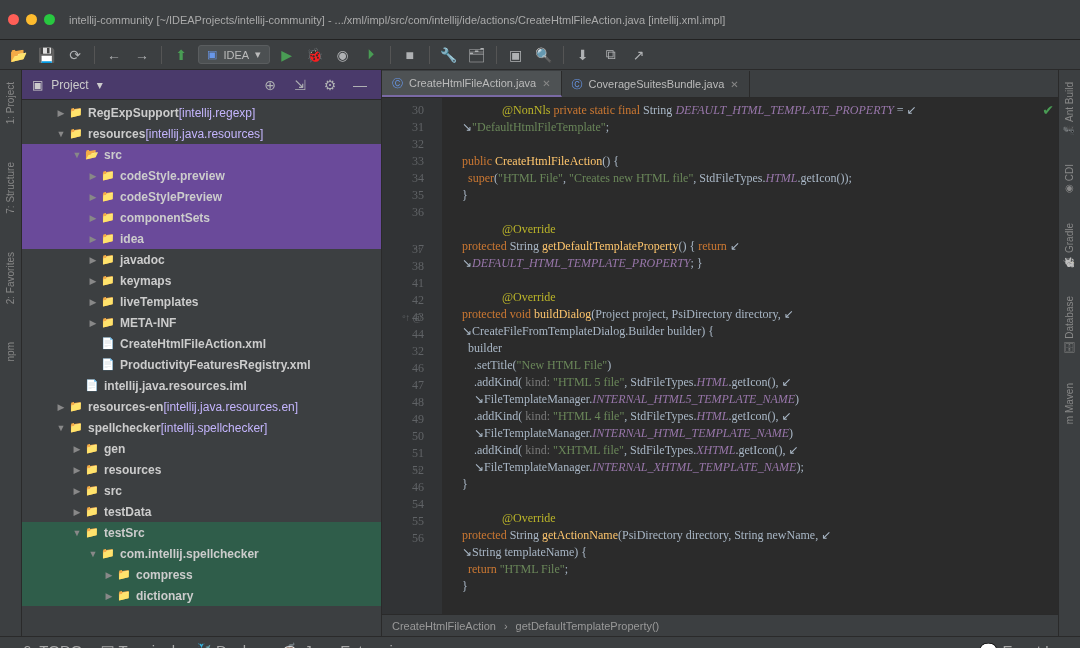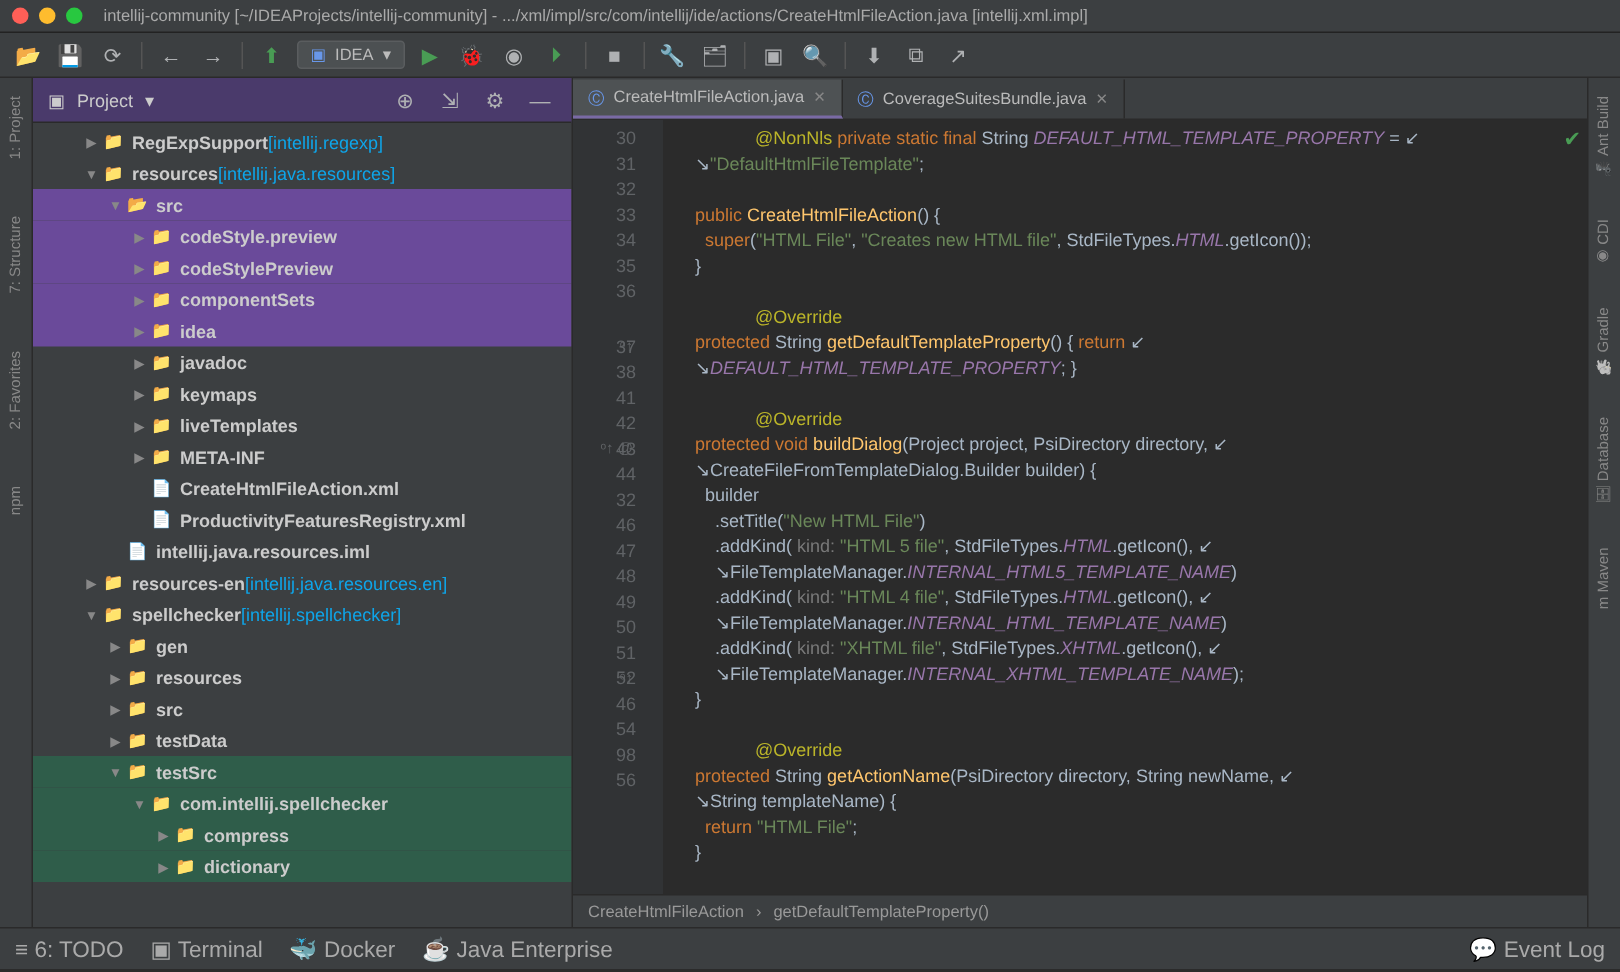--- a/index.html
+++ b/index.html
@@ -1,45 +1,45 @@
 <!DOCTYPE html>
 <html><head>
 <meta charset="utf-8">
 <style>
 * { margin: 0; padding: 0; box-sizing: border-box; }
 body { font-family: -apple-system, "Segoe UI", Arial, sans-serif; background: #2b2b2b; color: #bbb; font-size: 12px; overflow: hidden; width: 1080px; height: 648px; }
-.titlebar { height: 22px; background: #3c3f41; display: flex; align-items: center; padding: 0 8px; font-size: 11px; color: #aaa; border-bottom: 1px solid #222; }
+.titlebar { height: 40px; background: #3c3f41; display: flex; align-items: center; padding: 0 8px; font-size: 11px; color: #aaa; border-bottom: 1px solid #222; }
 .traffic { display: flex; gap: 7px; margin-right: 14px; }
 .dot { width: 11px; height: 11px; border-radius: 50%; }
 .r { background: #ff5f57; } .y { background: #febc2e; } .g { background: #28c840; }
 .toolbar { height: 30px; background: #3c3f41; display: flex; align-items: center; padding: 0 8px; gap: 6px; border-bottom: 1px solid #2a2a2a; }
 .tbtn { width: 22px; height: 22px; display: flex; align-items: center; justify-content: center; color: #afb1b3; cursor: pointer; font-size: 14px; }
 .tsep { width: 1px; height: 18px; background: #555; margin: 0 2px; }
 .runcfg { background: #4c5052; border: 1px solid #5a5d5f; border-radius: 3px; padding: 2px 8px; display: flex; align-items: center; gap: 6px; font-size: 11px; }
 .main { display: flex; height: 566px; }
 .leftgutter { width: 22px; background: #3c3f41; border-right: 1px solid #2a2a2a; display: flex; flex-direction: column; align-items: center; padding-top: 8px; gap: 30px; font-size: 10px; color: #888; }
 .vlabel { writing-mode: vertical-lr; transform: rotate(180deg); cursor: pointer; padding: 4px 0; }
 .rightgutter { width: 22px; background: #3c3f41; border-left: 1px solid #2a2a2a; display: flex; flex-direction: column; align-items: center; padding-top: 8px; gap: 20px; font-size: 10px; color: #888; }
 .projectpane { width: 360px; background: #3c3f41; border-right: 1px solid #2a2a2a; display: flex; flex-direction: column; }
 .projheader { height: 30px; background: #4a3a6b; display: flex; align-items: center; padding: 0 10px; gap: 8px; color: #ccc; border-bottom: 1px solid #2a2a2a; }
 .projheader .spacer { flex: 1; }
 .tree { flex: 1; overflow: auto; padding: 2px 0; font-size: 12px; }
 .tnode { display: flex; align-items: center; height: 21px; cursor: pointer; white-space: nowrap; }
 .tarrow { width: 14px; text-align: center; color: #888; font-size: 9px; }
 .ticon { width: 16px; height: 16px; display: inline-flex; align-items: center; justify-content: center; margin-right: 4px; font-size: 11px; }
 .bold { color: #ccc; font-weight: 600; }
-.bracket { color: #0ea5e9; }
+.bracket { color: #c4b5fd; }
 .hl-purple { background: #6a4a9a; }
 .hl-green { background: #2f5d4a; }
 .editor { flex: 1; display: flex; flex-direction: column; background: #2b2b2b; min-width: 0; }
 .tabs { height: 28px; background: #3c3f41; display: flex; align-items: flex-end; border-bottom: 1px solid #2a2a2a; }
 .tab { height: 26px; padding: 0 10px; display: flex; align-items: center; gap: 6px; font-size: 11px; color: #bbb; border-right: 1px solid #2a2a2a; cursor: pointer; }
 .tab.active { background: #4e5254; border-bottom: 2px solid #7a6aa5; }
 .tab .x { color: #888; font-size: 10px; }
-.codewrap { flex: 1; display: flex; overflow: hidden; position: relative; font-family: Liberation Sans, sans-serif; font-size: 12px; line-height: 17px; }
+.codewrap { flex: 1; display: flex; overflow: hidden; position: relative; font-family: Liberation Serif, serif; font-size: 12px; line-height: 17px; }
 .gutter { width: 60px; background: #313335; color: #606366; text-align: right; padding: 4px 18px 4px 4px; position: relative; }
 .gut-mark { position: absolute; right: 2px; font-size: 10px; }
 .code { flex: 1; padding: 4px 8px; white-space: pre; overflow: auto; color: #a9b7c6; }
 .k { color: #cc7832; } .s { color: #6a8759; } .n { color: #ffc66d; }
 .a { color: #bbb529; padding-left: 40px; } .f { color: #9876aa; font-style: italic; }
 .hint { color: #787878; }
 .breadcrumb { height: 22px; background: #3c3f41; border-top: 1px solid #2a2a2a; display: flex; align-items: center; padding: 0 10px; gap: 8px; font-size: 11px; color: #999; }
 .statusbar { height: 28px; background: #3c3f41; border-top: 1px solid #2a2a2a; display: flex; align-items: center; padding: 0 10px; gap: 20px; font-size: 15px; color: #aaa; }
 .statusbar .spacer { flex: 1; }
 .check { position: absolute; top: 4px; right: 4px; color: #499c54; font-size: 14px; }
@@ -273,21 +273,21 @@
           <div style="position: relative;"></div>
           <div style="position: relative;">48</div>
           <div style="position: relative;"></div>
           <div style="position: relative;">49</div>
           <div style="position: relative;">50</div>
           <div style="position: relative;">51</div>
           <div style="position: relative;">52<span class="gut-mark">ᵒ↑</span></div>
           <div style="position: relative;"></div>
           <div style="position: relative;">46</div>
           <div style="position: relative;">54</div>
-          <div style="position: relative;">98</div>
+          <div style="position: relative;">55</div>
           <div style="position: relative;">56</div>
           <div style="position: relative;"></div>
         </div>
       <div class="code" id="code"><div>    <span class="a">@NonNls</span> <span class="k">private static final</span> String <span class="f">DEFAULT_HTML_TEMPLATE_PROPERTY</span> = ↙</div><div>    ↘<span class="s">"DefaultHtmlFileTemplate"</span>;</div><div>&nbsp;</div><div>    <span class="k">public</span> <span class="n">CreateHtmlFileAction</span>() {</div><div>      <span class="k">super</span>(<span class="s">"HTML File"</span>, <span class="s">"Creates new HTML file"</span>, StdFileTypes.<span class="f">HTML</span>.getIcon());</div><div>    }</div><div>&nbsp;</div><div>    <span class="a">@Override</span></div><div>    <span class="k">protected</span> String <span class="n">getDefaultTemplateProperty</span>() { <span class="k">return</span> ↙</div><div>    ↘<span class="f">DEFAULT_HTML_TEMPLATE_PROPERTY</span>; }</div><div>&nbsp;</div><div>    <span class="a">@Override</span></div><div>    <span class="k">protected void</span> <span class="n">buildDialog</span>(Project project, PsiDirectory directory, ↙</div><div>    ↘CreateFileFromTemplateDialog.Builder builder) {</div><div>      builder</div><div>        .setTitle(<span class="s">"New HTML File"</span>)</div><div>        .addKind( <span class="hint">kind:</span> <span class="s">"HTML 5 file"</span>, StdFileTypes.<span class="f">HTML</span>.getIcon(), ↙</div><div>        ↘FileTemplateManager.<span class="f">INTERNAL_HTML5_TEMPLATE_NAME</span>)</div><div>        .addKind( <span class="hint">kind:</span> <span class="s">"HTML 4 file"</span>, StdFileTypes.<span class="f">HTML</span>.getIcon(), ↙</div><div>        ↘FileTemplateManager.<span class="f">INTERNAL_HTML_TEMPLATE_NAME</span>)</div><div>        .addKind( <span class="hint">kind:</span> <span class="s">"XHTML file"</span>, StdFileTypes.<span class="f">XHTML</span>.getIcon(), ↙</div><div>        ↘FileTemplateManager.<span class="f">INTERNAL_XHTML_TEMPLATE_NAME</span>);</div><div>    }</div><div>&nbsp;</div><div>    <span class="a">@Override</span></div><div>    <span class="k">protected</span> String <span class="n">getActionName</span>(PsiDirectory directory, String newName, ↙</div><div>    ↘String templateName) {</div><div>      <span class="k">return</span> <span class="s">"HTML File"</span>;</div><div>    }</div><div>&nbsp;</div><div>    <span class="a">@Override</span></div></div>
       <div class="check">✔</div>
     </div>
     <div class="breadcrumb">
       <span>CreateHtmlFileAction</span>
       <span>›</span>
       <span>getDefaultTemplateProperty()</span>

